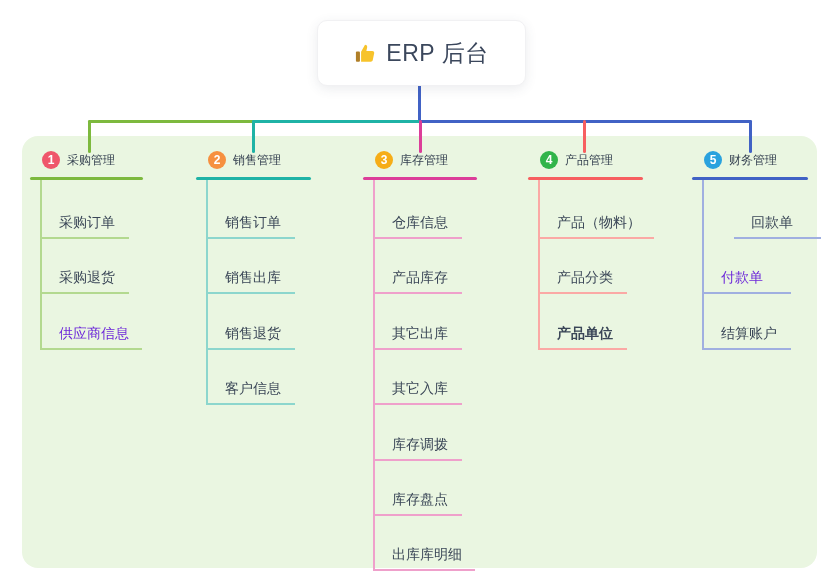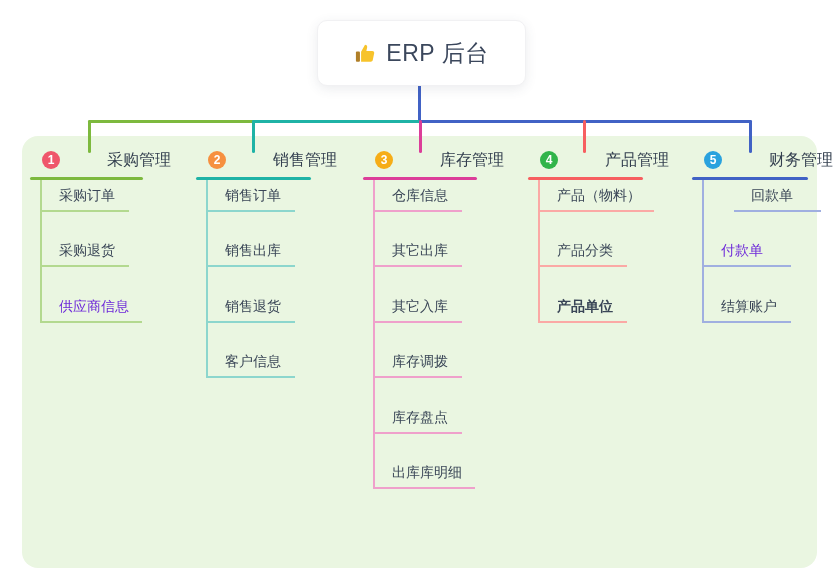--- a/index.html
+++ b/index.html
@@ -22,31 +22,31 @@
   .root-label{font-size:23px;color:#3b475c;font-weight:500;letter-spacing:0.5px;}
   .seg{position:absolute;z-index:1;border-radius:2px;}
   .branch-header{
     position:absolute;top:149px;height:22px;display:flex;align-items:center;gap:7px;z-index:2;
   }
   .badge{
     width:18px;height:18px;border-radius:50%;flex:0 0 auto;
     display:flex;align-items:center;justify-content:center;
     color:#ffffff;font-size:12px;font-weight:bold;line-height:1;
   }
-  .branch-title{font-size:16px;font-weight:500;color:#333f4f;white-space:nowrap;margin-left:40px;}
+  .branch-title{font-size:12px;font-weight:500;color:#333f4f;white-space:nowrap;}
   .branch-underline{position:absolute;top:177px;height:3px;border-radius:2px;z-index:2;}
   .children{
     position:absolute;top:180px;display:flex;flex-direction:column;z-index:2;
   }
   .child{
     box-sizing:border-box;height:55.4px;display:flex;align-items:flex-end;
     width:max-content;min-width:87px;padding:0 13px 5px 17px;
     font-size:14px;color:#3a4657;white-space:nowrap;
   }
-  .child:first-child{height:32px;}
+  .child:first-child{height:59px;}
 </style>
 </head>
 <body>
 
 <div class="stage">
 
   <div class="panel" style="background: rgb(234, 246, 225);"></div>
 
   <div class="root-card">
     <span style="display:flex;">
@@ -91,20 +91,21 @@
         <div class="child" style="border-bottom: 2px solid rgb(140, 214, 205); color: rgb(58, 70, 87);">销售退货</div>
         <div class="child" style="border-bottom: 2px solid rgb(140, 214, 205); color: rgb(58, 70, 87);">客户信息</div>
       </div>
       <div class="branch-header" style="left: 375px;">
         <span class="badge" style="background: rgb(246, 173, 23);">3</span>
         <span class="branch-title" style="color: rgb(51, 63, 79);">库存管理</span>
       </div>
       <div class="branch-underline" style="left: 363px; width: 114px; background: rgb(220, 62, 153);"></div>
       <div class="children" style="left: 373px; border-left: 2px solid rgb(239, 160, 203);">
         <div class="child" style="border-bottom: 2px solid rgb(239, 160, 203); color: rgb(58, 70, 87);">仓库信息</div>
+        <div class="child" style="border-bottom: 2px solid rgb(239, 160, 203); color: rgb(58, 70, 87);">产品库存</div>
         <div class="child" style="border-bottom: 2px solid rgb(239, 160, 203); color: rgb(58, 70, 87);">其它出库</div>
         <div class="child" style="border-bottom: 2px solid rgb(239, 160, 203); color: rgb(58, 70, 87);">其它入库</div>
         <div class="child" style="border-bottom: 2px solid rgb(239, 160, 203); color: rgb(58, 70, 87);">库存调拨</div>
         <div class="child" style="border-bottom: 2px solid rgb(239, 160, 203); color: rgb(58, 70, 87);">库存盘点</div>
         <div class="child" style="border-bottom: 2px solid rgb(239, 160, 203); color: rgb(58, 70, 87);">出库库明细</div>
       </div>
       <div class="branch-header" style="left: 540px;">
         <span class="badge" style="background: rgb(49, 180, 74);">4</span>
         <span class="branch-title" style="color: rgb(51, 63, 79);">产品管理</span>
       </div>

